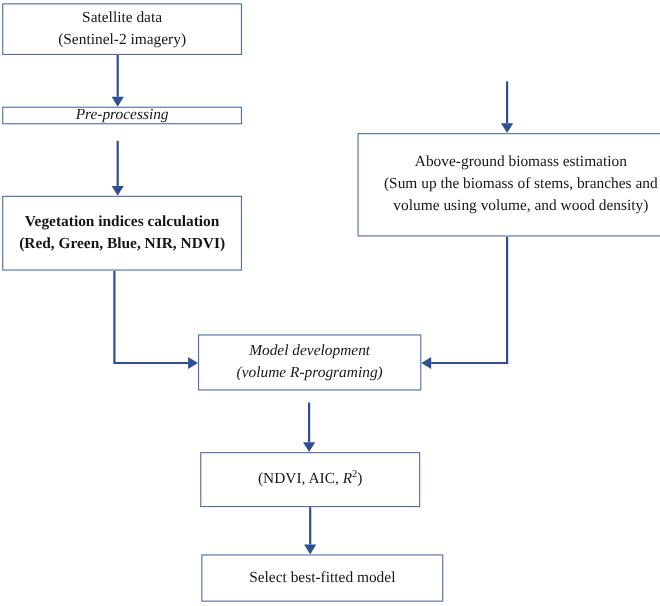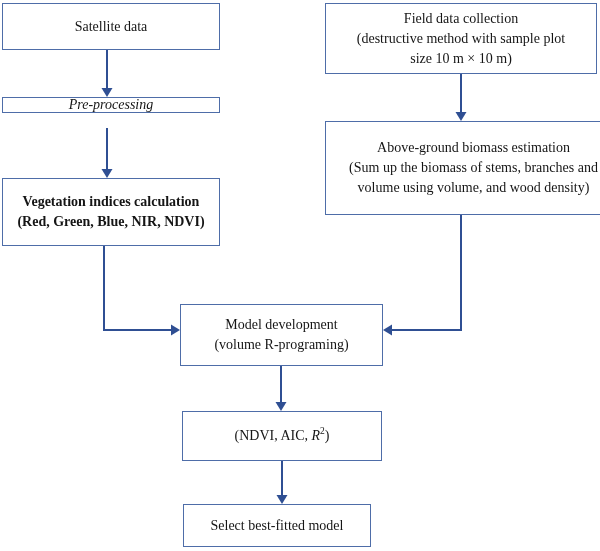--- a/index.html
+++ b/index.html
@@ -53,23 +53,23 @@
     vertical-align: super;
     line-height: 0;
   }
   .box i { font-style: italic; }
 
   #satellite-box          { left: 2px;   top: 3px;   width: 218px; height: 47px; }
   #preprocessing-box      { left: 2px;   top: 97px;  width: 218px; height: 16px; font-style: italic; }
   #vegetation-box         { left: 2px;   top: 178px; width: 218px; height: 68px; font-weight: bold; }
   #field-box              { left: 325px; top: 3px;   width: 272px; height: 71px; }
   #biomass-box            { left: 325px; top: 121px; width: 297px; height: 94px; }
-  #model-development-box  { left: 180px; top: 304px; width: 203px; height: 62px; }
+  #model-development-box  { left: 180px; top: 304px; width: 203px; height: 51px; font-style: italic; }
   #model-validation-box   { left: 182px; top: 411px; width: 200px; height: 50px; }
-  #select-model-box       { left: 183px; top: 504px; width: 188px; height: 43px; }
+  #select-model-box       { left: 183px; top: 504px; width: 220px; height: 43px; }
 </style>
 </head>
 <body>
 
 <div class="canvas">
 
   <svg class="connectors" viewBox="0 0 600 551" xmlns="http://www.w3.org/2000/svg">
 
     <line x1="107" y1="50" x2="107" y2="88"></line>
     <polygon points="101.5,88 112.5,88 107,97"></polygon>
@@ -88,36 +88,32 @@
 
     <line x1="281" y1="366" x2="281" y2="402"></line>
     <polygon points="275.5,402 286.5,402 281,411"></polygon>
 
     <line x1="282" y1="461" x2="282" y2="495"></line>
     <polygon points="276.5,495 287.5,495 282,504"></polygon>
   </svg>
 
   <div class="box" id="satellite-box">
     <div>Satellite data</div>
+    <div>(Sentinel-2 imagery)</div>
   </div>
 
   <div class="box" id="preprocessing-box">
     <div>Pre-processing</div>
   </div>
 
   <div class="box" id="vegetation-box">
     <div>Vegetation indices calculation</div>
     <div>(Red, Green, Blue, NIR, NDVI)</div>
   </div>
 
-  <div class="box" id="field-box">
-    <div>Field data collection</div>
-    <div>(destructive method with sample plot</div>
-    <div>size 10 m × 10 m)</div>
-  </div>
 
   <div class="box" id="biomass-box">
     <div>Above-ground biomass estimation</div>
     <div>(Sum up the biomass of stems, branches and</div>
     <div>volume using volume, and wood density)</div>
   </div>
 
   <div class="box" id="model-development-box">
     <div>Model development</div>
     <div>(volume R-programing)</div>

